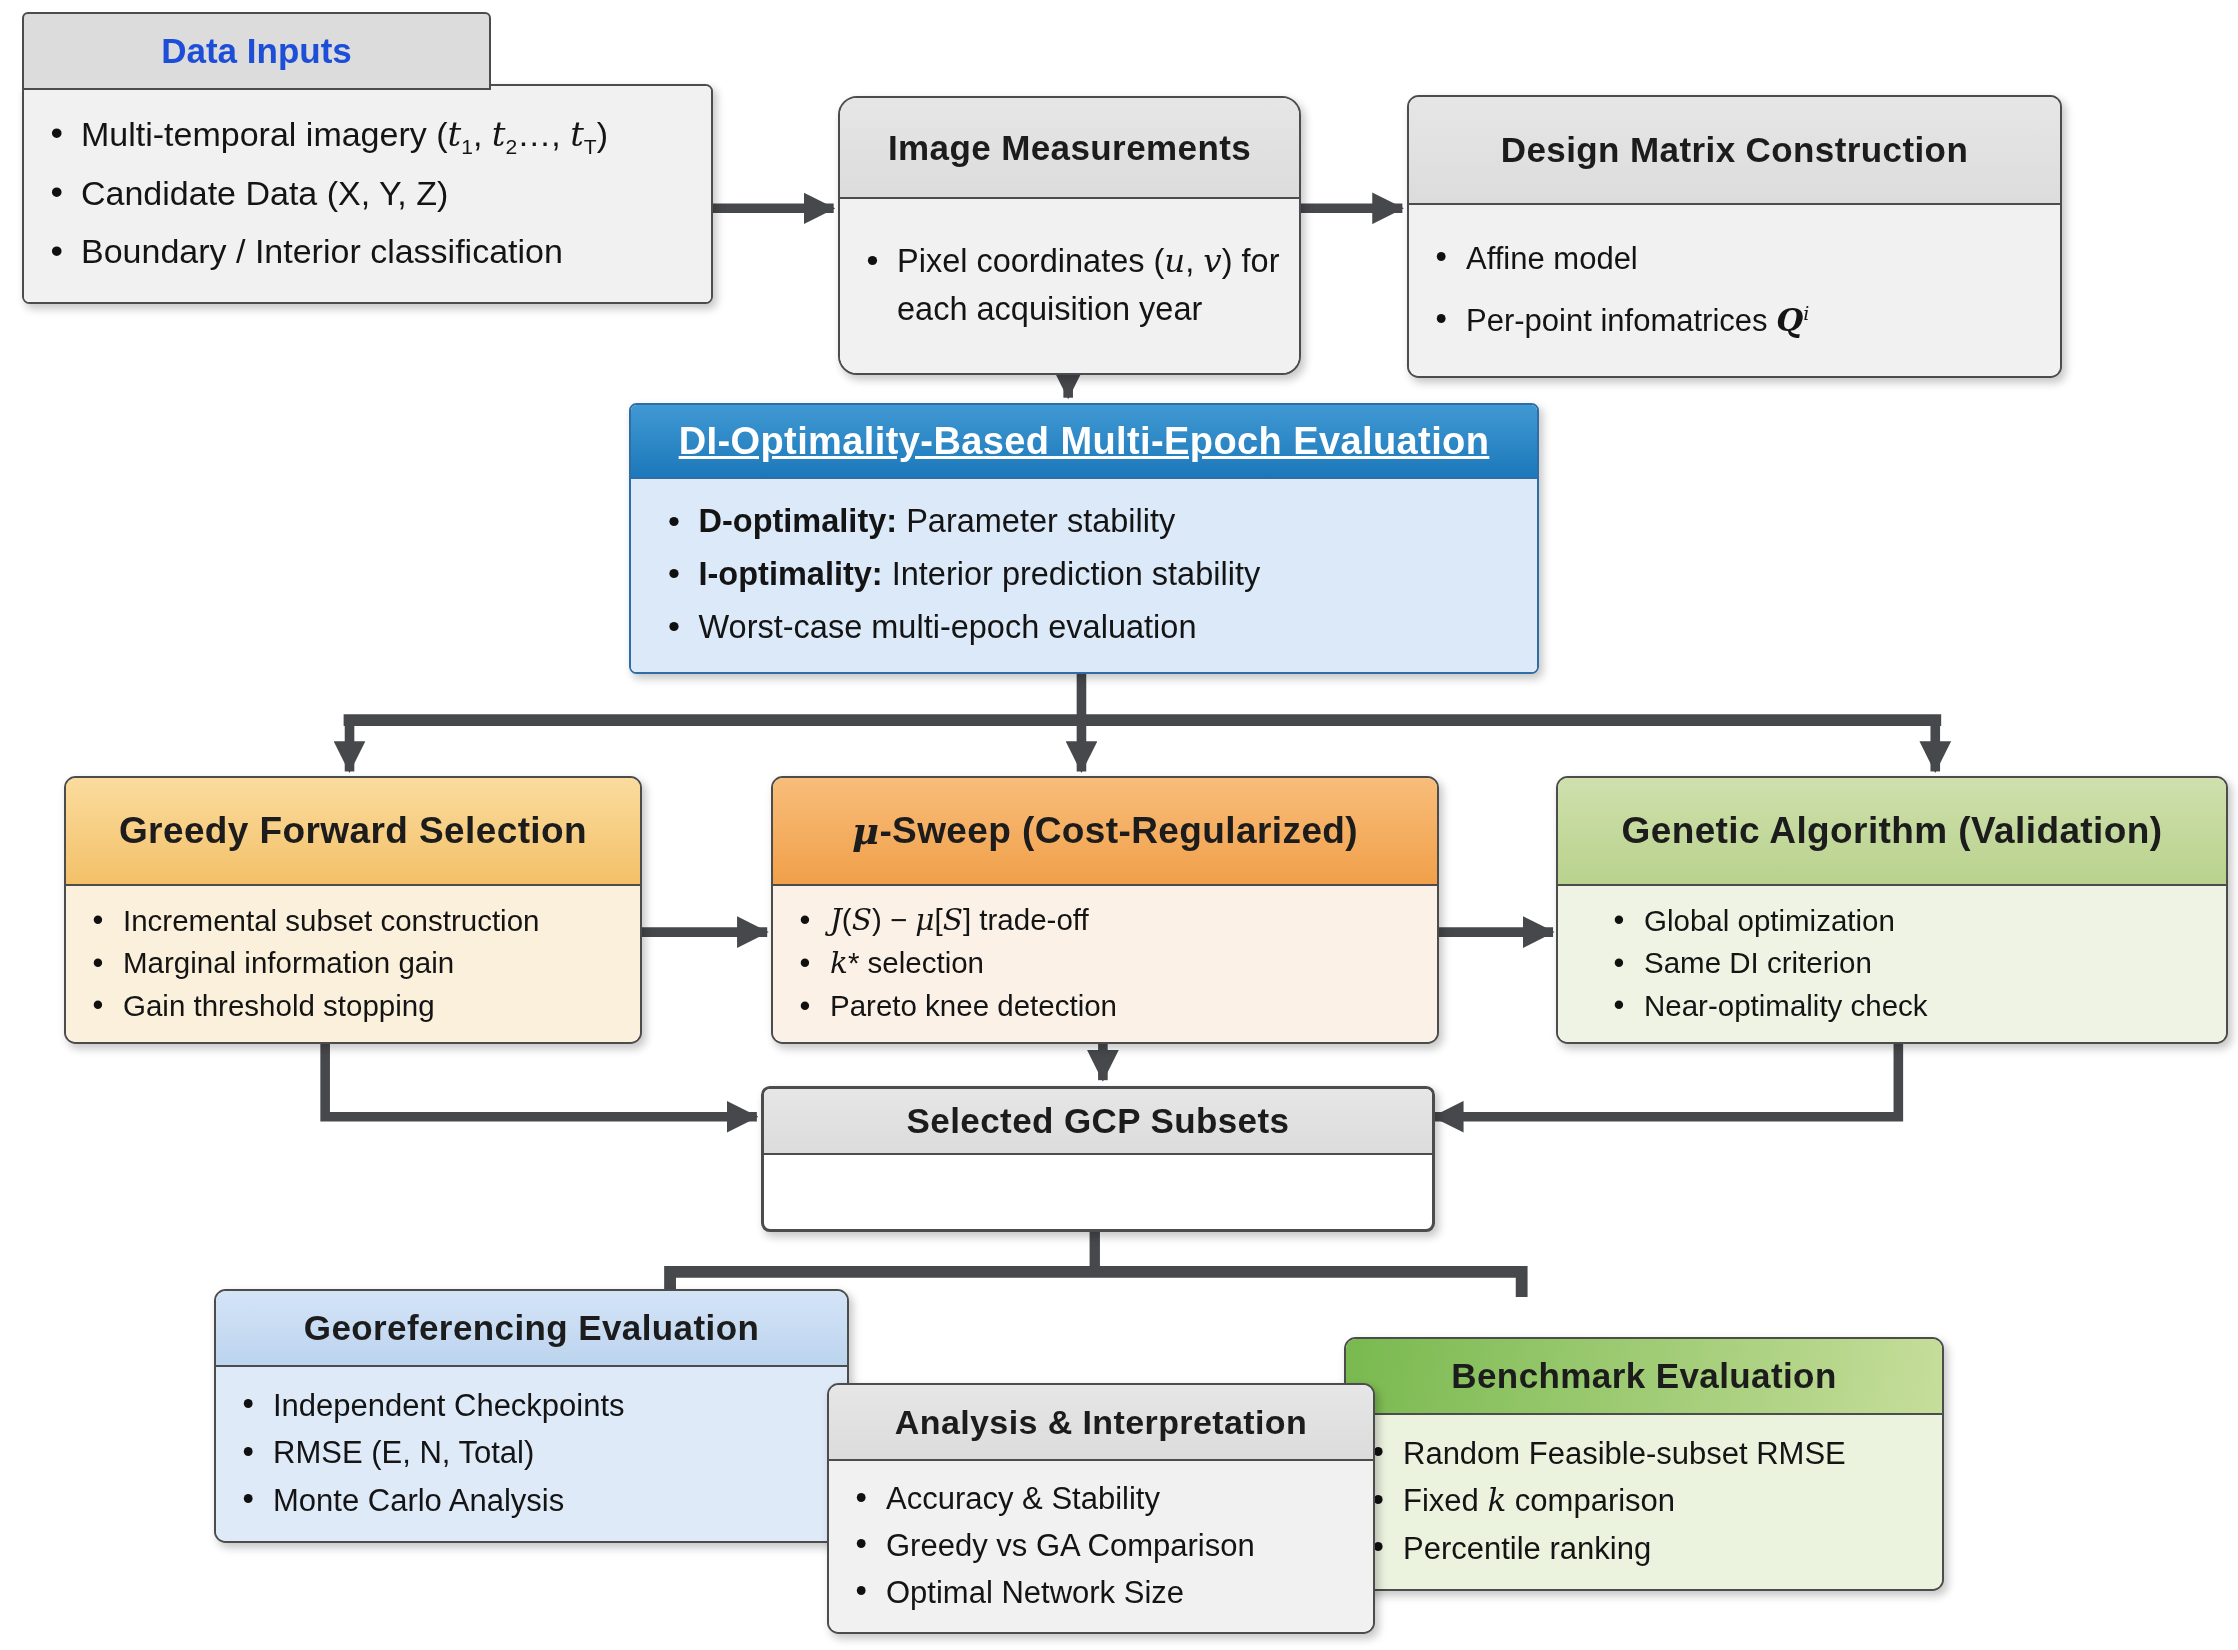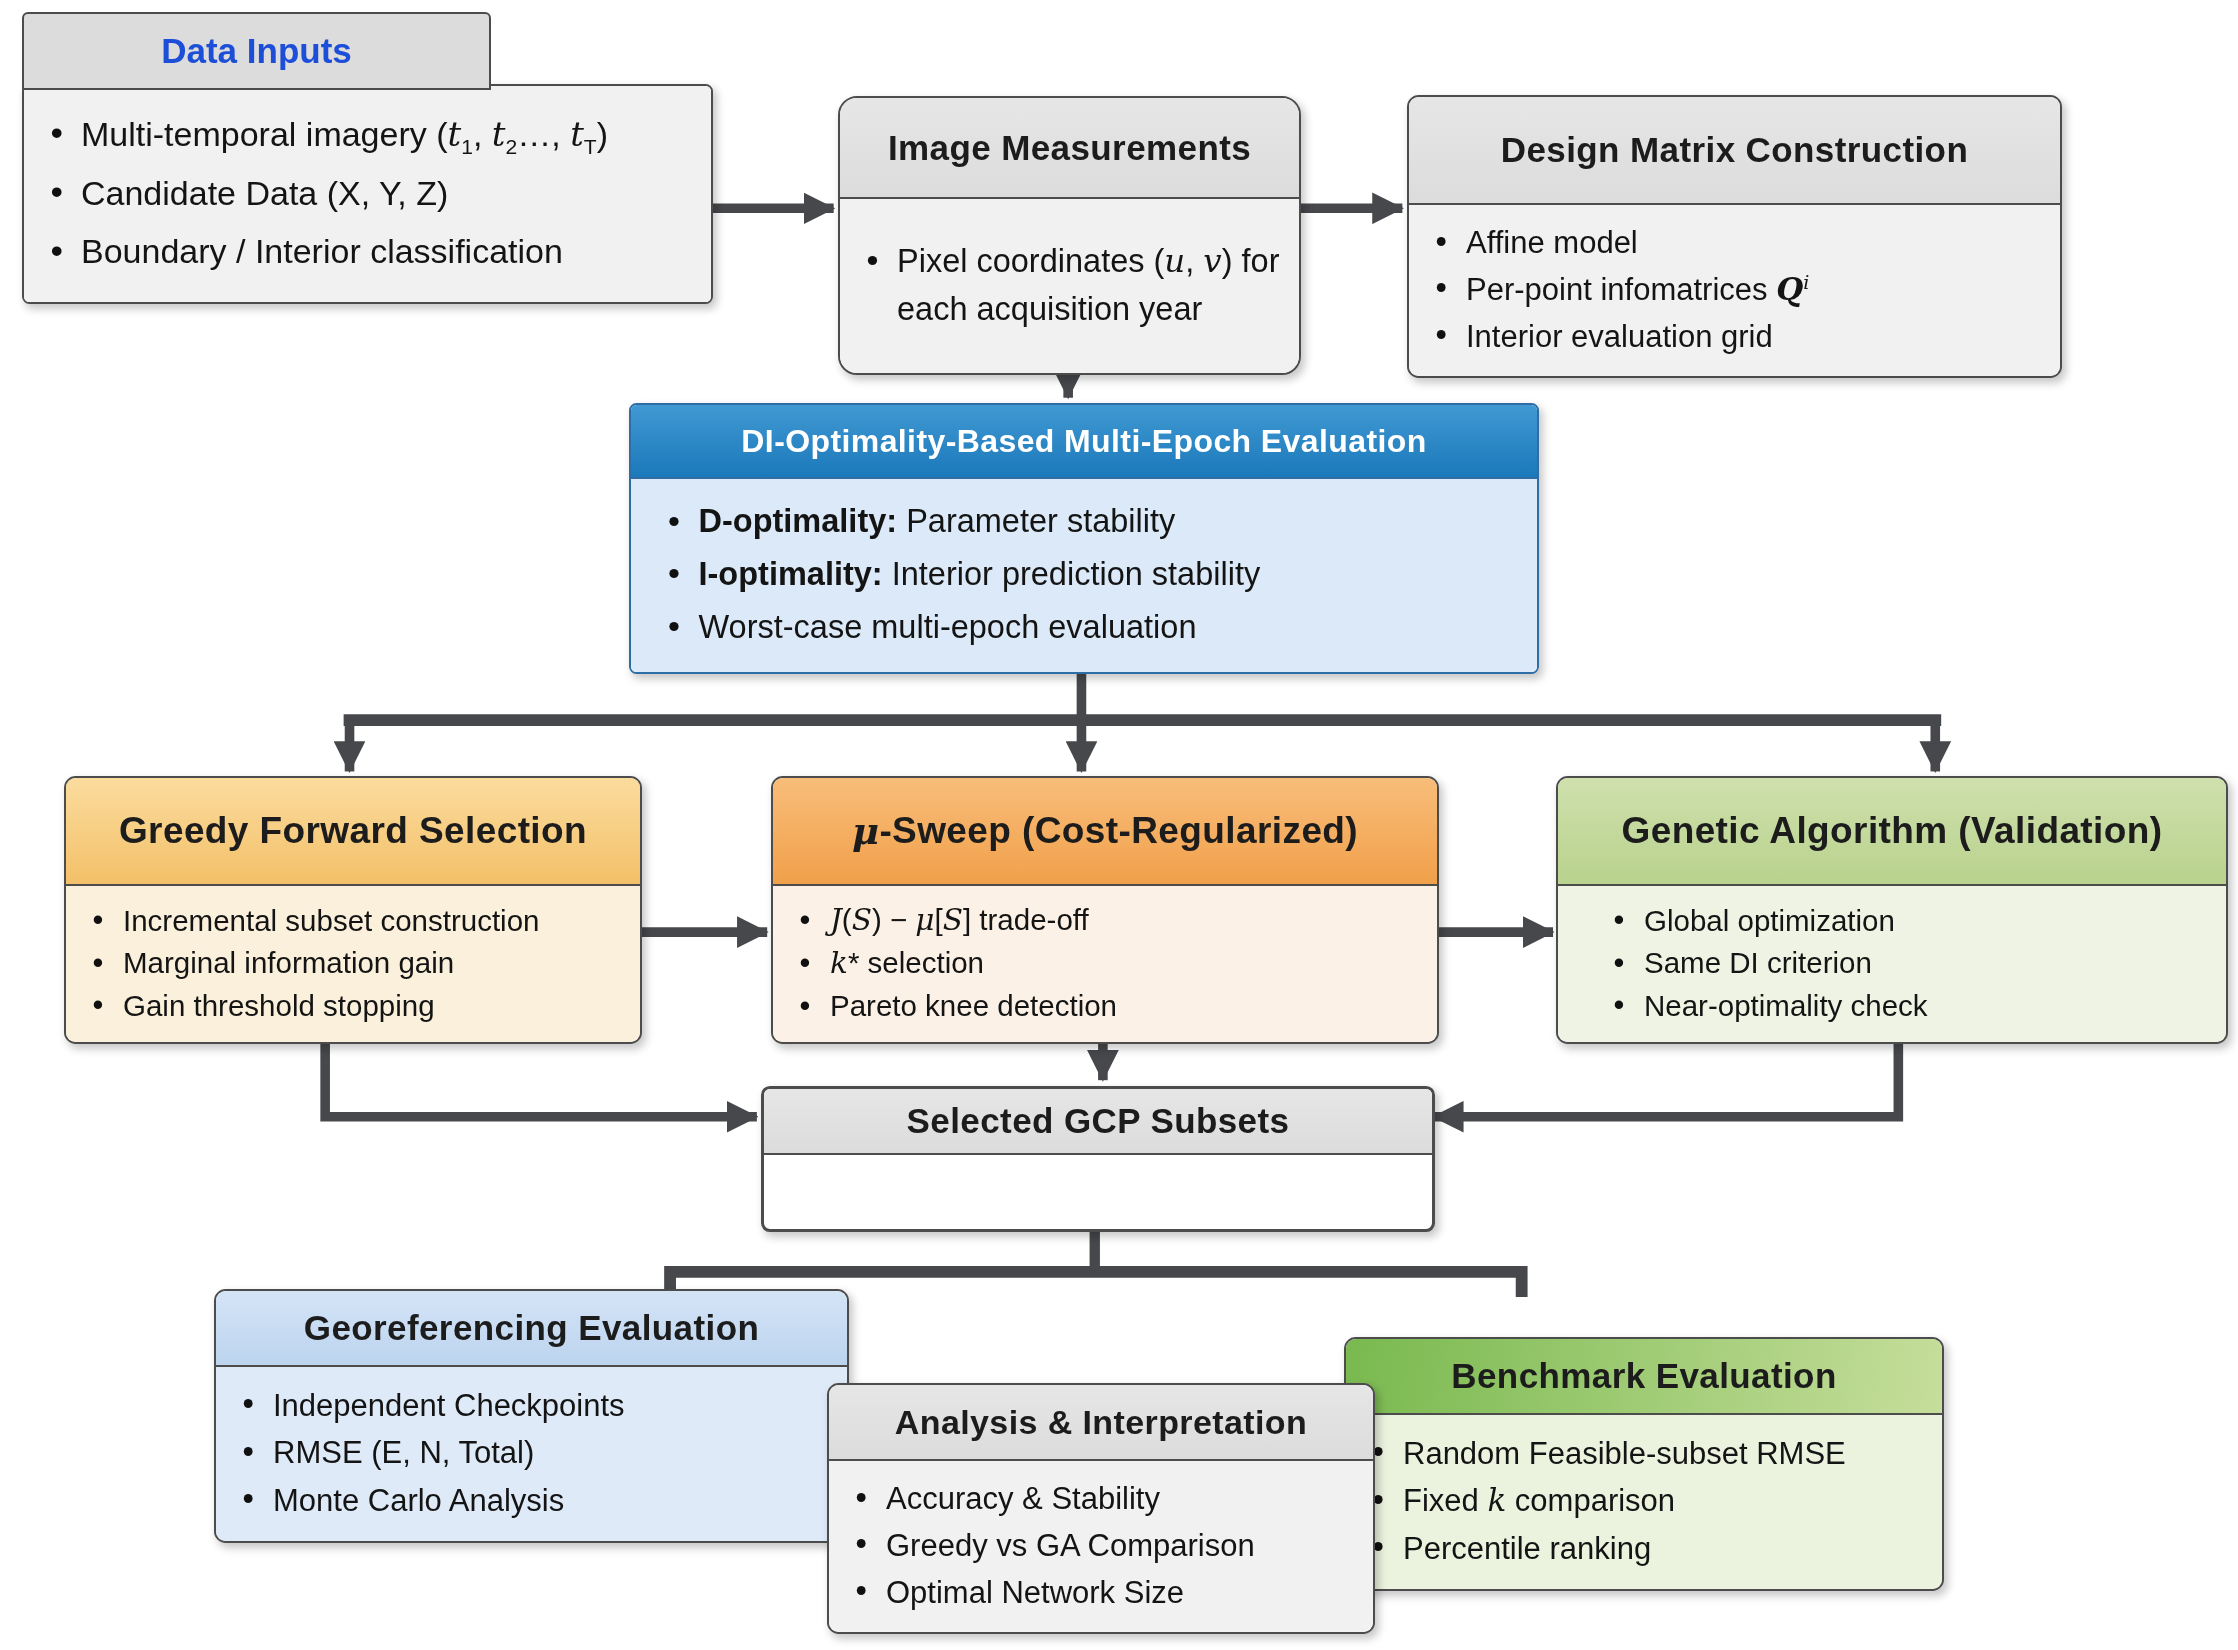--- a/index.html
+++ b/index.html
@@ -102,26 +102,25 @@
     <ul class="bod">
       <li style="font-size:32.5px;line-height:1.5;">Pixel coordinates (<em>u</em>, <em>v</em>) for each acquisition year</li>
     </ul>
   </div>
 
   <div class="box v-gray" style="left:1407px;top:95px;width:651px;height:279px;">
     <div class="hdr" style="height:106px;font-size:35px;">Design Matrix Construction</div>
     <ul class="bod">
       <li>Affine model</li>
       <li>Per-point infomatrices <em><b>Q</b></em><sup><em>i</em></sup></li>
-      <li>Interior evaluation grid</li>
     </ul>
   </div>
 
   <div class="box v-blue" style="left:629px;top:403px;width:906px;height:267px;border-radius:7.4px;">
-    <div class="hdr" style="height:72px;font-size:32px;">DI-Optimality-Based Multi-Epoch Evaluation</div>
+    <div class="hdr" style="height:72px;font-size:38px;text-decoration:underline;">DI-Optimality-Based Multi-Epoch Evaluation</div>
     <ul class="bod" style="padding-left:29.5px;">
       <li style="font-size:32.5px;"><b>D-optimality:</b> Parameter stability</li>
       <li style="font-size:32.5px;"><b>I-optimality:</b> Interior prediction stability</li>
       <li style="font-size:32.5px;">Worst-case multi-epoch evaluation</li>
     </ul>
   </div>
 
   <div class="box v-gold" style="left:64px;top:776px;width:574px;height:264px;">
     <div class="hdr" style="height:106px;">Greedy Forward Selection</div>
     <ul class="bod">

